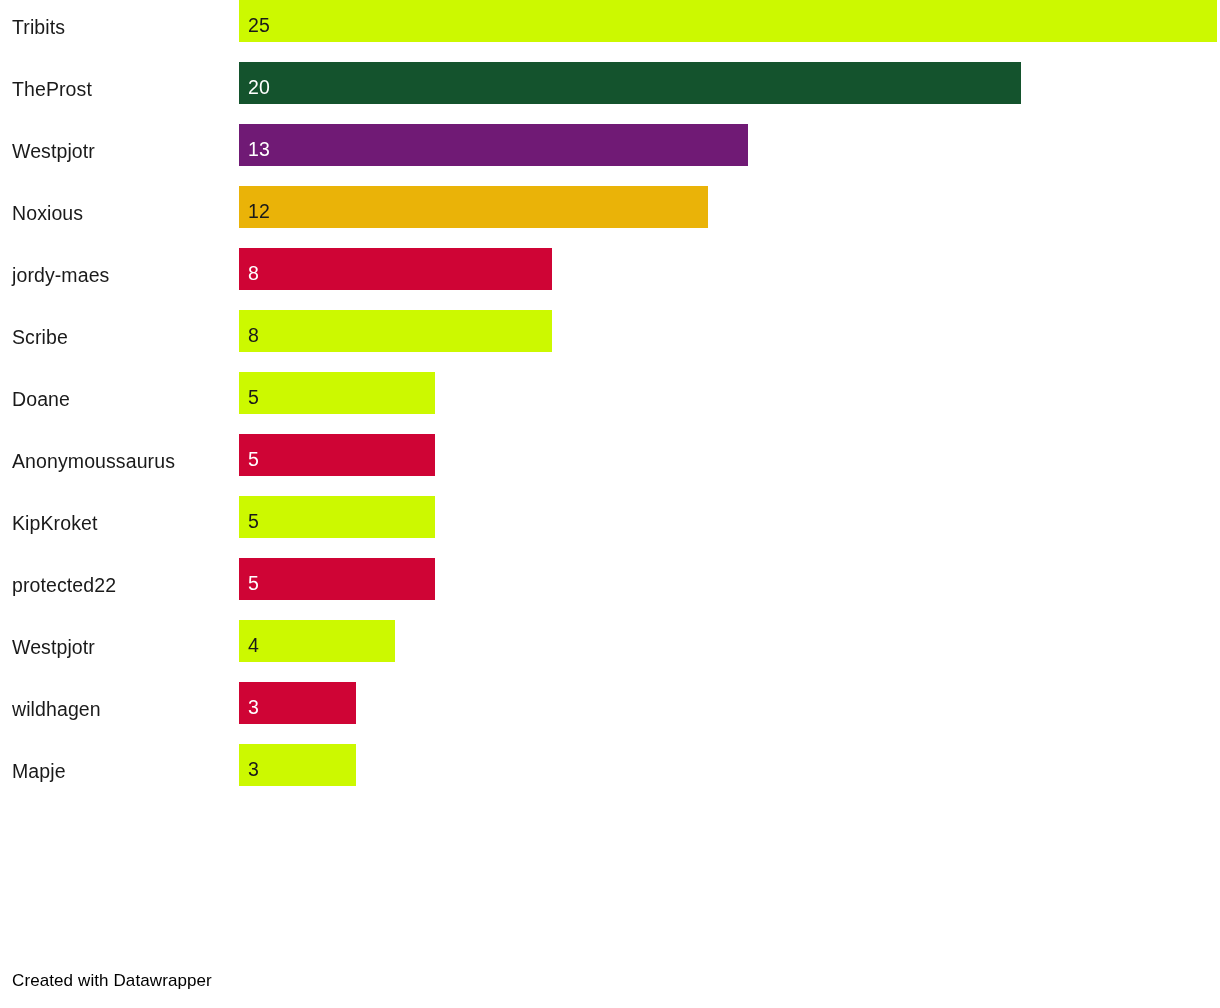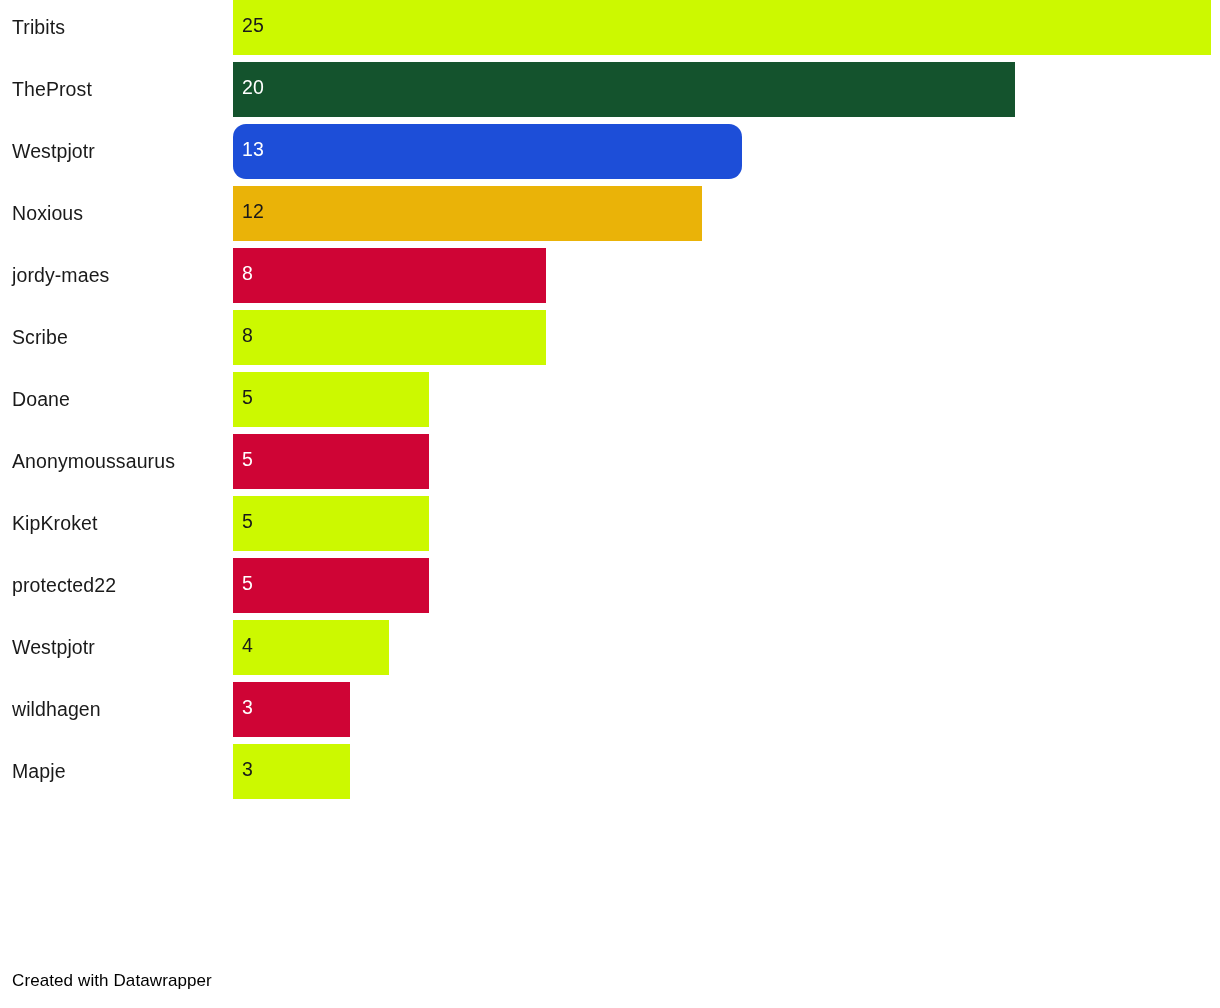--- a/index.html
+++ b/index.html
@@ -40,23 +40,23 @@
     top: 0;
     height: 55px;
     line-height: 55px;
     font-size: 19.5px;
     color: #1a1a1a;
     white-space: nowrap;
     letter-spacing: 0.1px;
   }
   .bar {
     position: absolute;
-    left: 233px;
+    left: 239px;
     top: 0;
-    height: 55px;
+    height: 42px;
   }
   .bar-value {
     position: absolute;
     left: 9px;
     top: 0;
     height: 55px;
     line-height: 50px;
     font-size: 19.5px;
     white-space: nowrap;
     letter-spacing: 0.1px;
@@ -85,21 +85,21 @@
         </div>
       </div>
       <div class="bar-row">
         <div class="row-label">TheProst</div>
         <div class="bar" style="width: 782.4px; background: #14532d;">
           <div class="bar-value light">20</div>
         </div>
       </div>
       <div class="bar-row">
         <div class="row-label">Westpjotr</div>
-        <div class="bar" style="width: 508.56px; background: #1d4ed8; border-radius: 13px;">
+        <div class="bar" style="width: 508.56px; background: #701a75;">
           <div class="bar-value light">13</div>
         </div>
       </div>
       <div class="bar-row">
         <div class="row-label">Noxious</div>
         <div class="bar" style="width: 469.44px; background: #eab308;">
           <div class="bar-value dark">12</div>
         </div>
       </div>
       <div class="bar-row">

